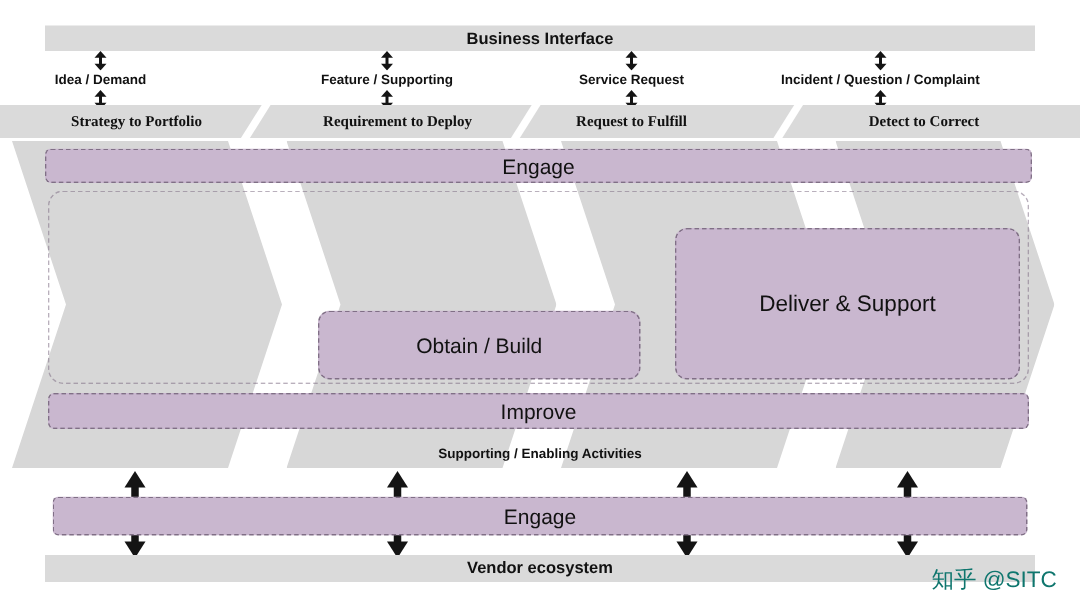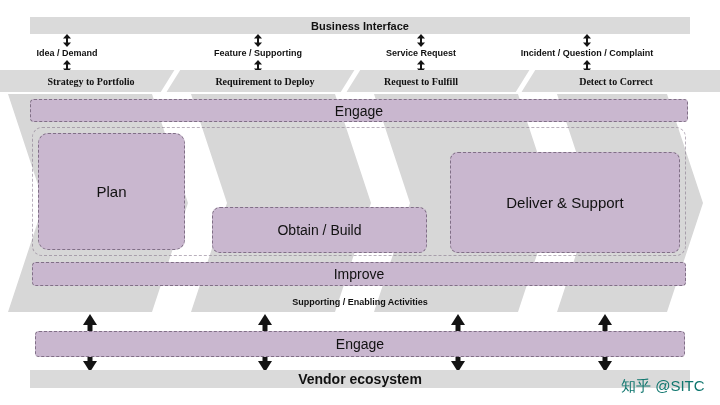--- a/index.html
+++ b/index.html
@@ -47,21 +47,21 @@
   .box-obtain{left:212px;top:207px;width:215px;height:46px;border-radius:8px;font-size:14px;}
   .box-deliver{left:450px;top:152px;width:230px;height:101px;border-radius:8px;font-size:15px;}
   .bar-improve{left:32px;top:262px;width:654px;height:24px;border-radius:4px;font-size:14px;}
   .supporting-lbl{left:360px;top:297px;transform:translateX(-50%);font-size:9px;font-weight:bold;white-space:nowrap;}
   .bar-engage-bottom{left:35px;top:331px;width:650px;height:26px;border-radius:4px;font-size:14px;}
   
   .tarrow{top:314px;width:16px;height:58px;}
   .t1{left:82px;} .t2{left:257px;} .t3{left:450px;} .t4{left:597px;}
   
   .vendor-bar{left:30px;top:370px;width:660px;height:18px;background:var(--band);
-    display:flex;align-items:center;justify-content:center;font-size:14px;font-weight:bold;}
+    display:flex;align-items:center;justify-content:center;font-size:11px;font-weight:bold;}
   .watermark{left:621px;top:377px;font-size:15px;color:#0f766e;white-space:nowrap;}
   svg{display:block;}
 </style>
 </head>
 <body>
 
 <div class="stage">
 
   <div class="abs bi-bar">
     <span>Business Interface</span>
@@ -149,23 +149,20 @@
   <div class="abs chev c2"></div>
   <div class="abs chev c3"></div>
   <div class="abs chev c4"></div>
 
   <div class="abs pbox bar-engage-top">
     <span>Engage</span>
   </div>
 
   <div class="abs group-outline"></div>
 
-  <div class="abs pbox box-plan">
-    <span>Plan</span>
-  </div>
   <div class="abs pbox box-obtain">
     <span>Obtain / Build</span>
   </div>
   <div class="abs pbox bar-improve">
     <span>Improve</span>
   </div>
 
   <div class="abs pbox box-deliver">
     <span>Deliver &amp; Support</span>
   </div>

